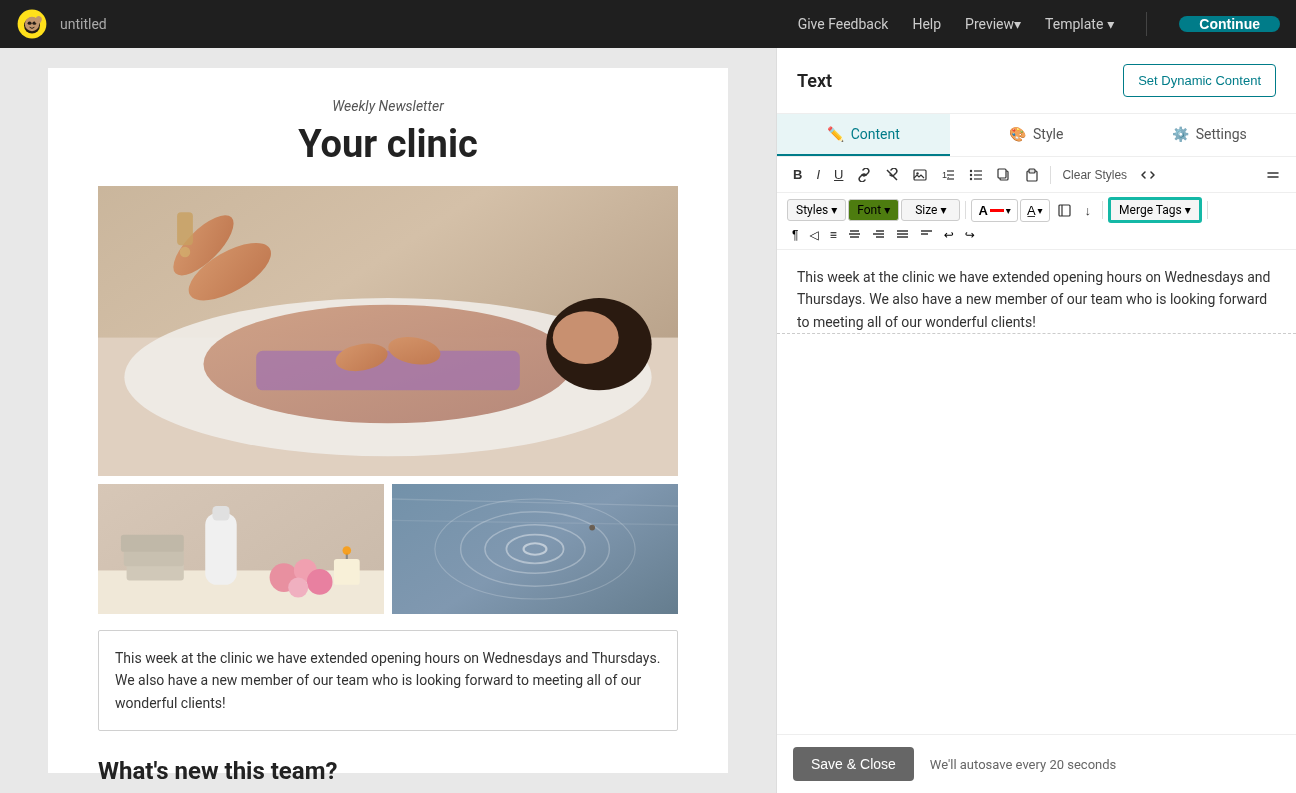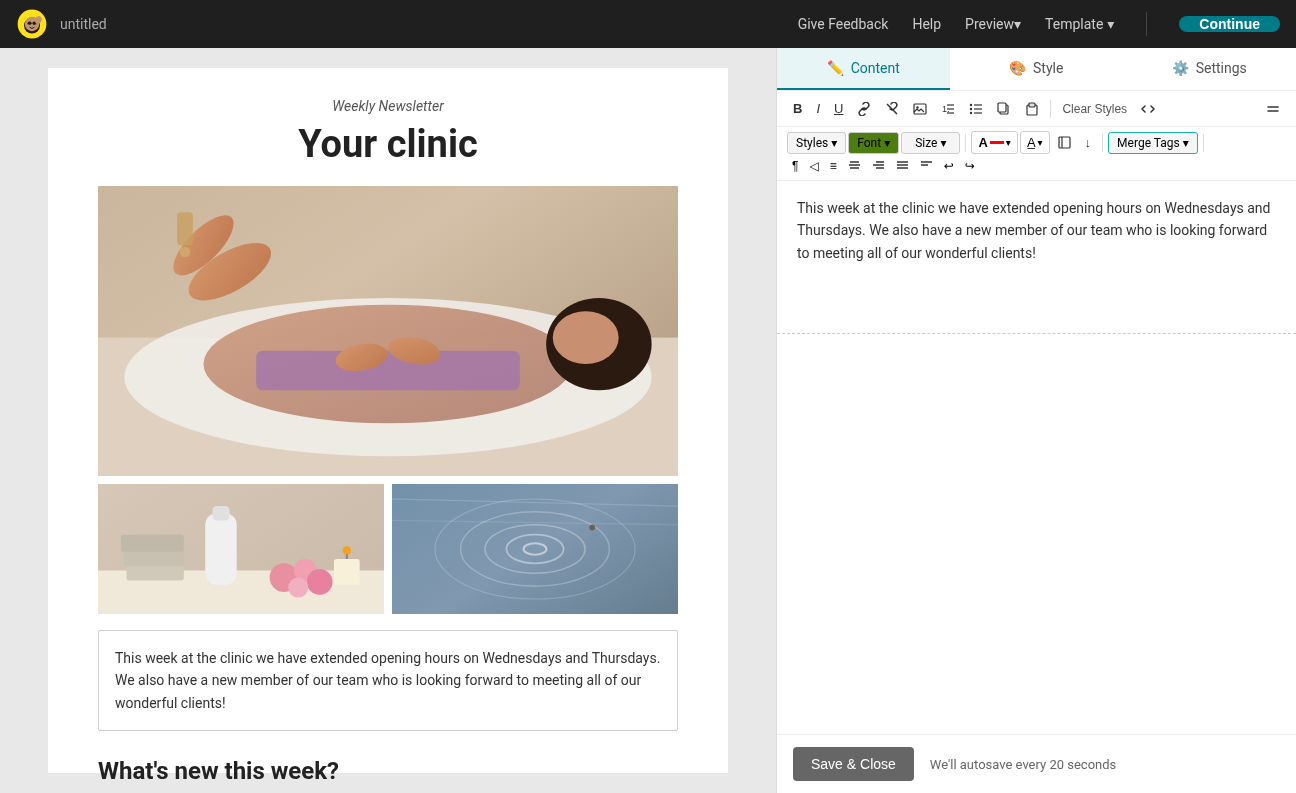--- a/index.html
+++ b/index.html
@@ -303,21 +303,21 @@
       font-size: 13px;
     }
     .color-indicator {
       width: 14px;
       height: 3px;
       background: #ff0000;
       display: block;
     }
     .merge-tags-dropdown {
       background: #f5f5f5;
-      border: 1px solid #14b8a6;
+      border: 3px solid #14b8a6;
       border-radius: 3px;
       padding: 3px 8px;
       font-size: 12px;
       cursor: pointer;
       display: flex;
       align-items: center;
       gap: 3px;
     }
     .align-btns {
       display: flex;
@@ -516,27 +516,31 @@
             </svg>
           </div>
         </div>
       </div>
 
       <div class="text-box">
         <p>This week at the clinic we have extended opening hours on Wednesdays and Thursdays. We also have a new member of our team who is looking forward to meeting all of our wonderful clients!</p>
       </div>
 
       <div class="whats-new">
-        <h2>What's new this week?</h2>
+        <h2>What's new this team?</h2>
       </div>
     </div>
   </div>
 
   <div class="right-panel">
 
+    <div class="panel-header">
+      <span class="panel-title">Text</span>
+      <button class="dynamic-content-btn">Set Dynamic Content</button>
+    </div>
 
     <div class="panel-tabs">
       <div class="panel-tab active">
         <span>✏️</span>
         <span>Content</span>
       </div>
       <div class="panel-tab">
         <span>🎨</span>
         <span>Style</span>
       </div>

